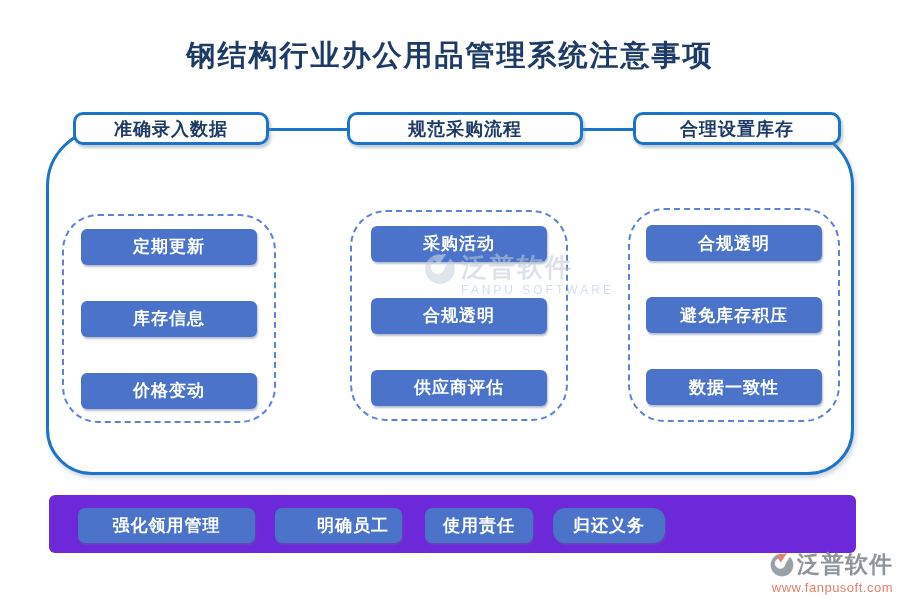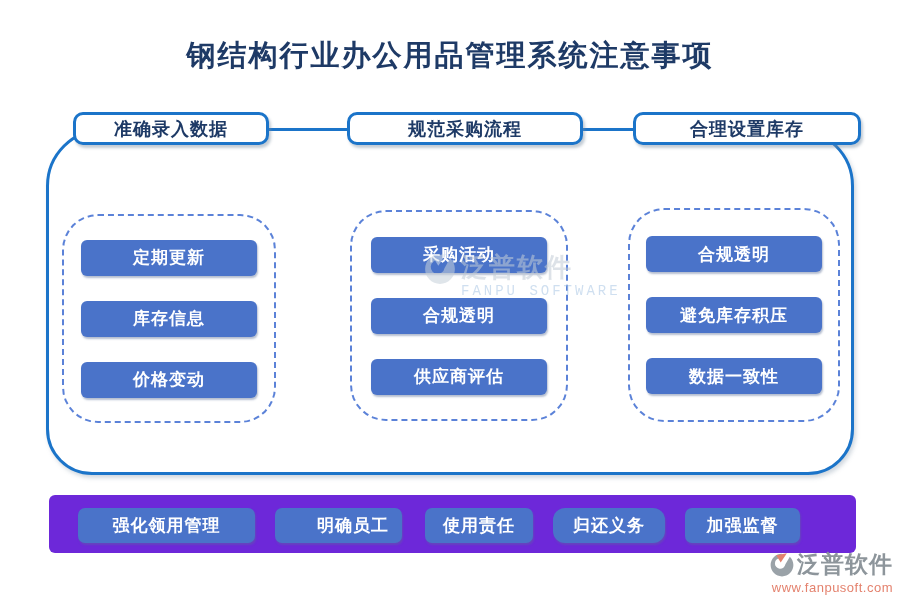--- a/index.html
+++ b/index.html
@@ -24,44 +24,44 @@
   .tab{
     position:absolute;top:112px;height:33px;background:#ffffff;
     border:3px solid #1b74c9;border-radius:10px;box-sizing:border-box;
     display:flex;align-items:center;justify-content:center;
     font-size:18px;font-weight:bold;color:#1e3a66;letter-spacing:1px;
     box-shadow:2px 3px 3px rgba(120,140,160,0.45);
     z-index:2;
   }
   .tab1{left:73px;width:196px;}
   .tab2{left:347px;width:236px;}
-  .tab3{left:633px;width:228px;}
+  .tab3{left:633px;width:208px;}
   
   .group{
     position:absolute;border:2px dashed #5b82d8;border-radius:36px;
     box-sizing:border-box;display:flex;flex-direction:column;
-    align-items:center;justify-content:center;gap:25px;z-index:2;
+    align-items:center;justify-content:center;gap:36px;z-index:2;
   }
   .g1{left:62px;top:214px;width:214px;height:209px;}
   .g2{left:350px;top:210px;width:218px;height:211px;}
   .g3{left:628px;top:208px;width:212px;height:214px;}
   .node-btn{
     width:176px;height:36px;background:#4a73c9;border-radius:6px;
     display:flex;align-items:center;justify-content:center;
     font-size:17px;font-weight:bold;color:#ffffff;letter-spacing:1px;
     box-shadow:1px 2px 2px rgba(90,110,150,0.45);
   }
   
   .watermark{
     position:absolute;left:423px;top:252px;z-index:3;opacity:0.55;
     display:flex;align-items:flex-start;gap:4px;pointer-events:none;
   }
   .wm-text{display:flex;flex-direction:column;}
   .wm-cn{font-size:26px;font-weight:bold;color:#c2ccd6;line-height:30px;letter-spacing:2px;}
-  .wm-en{font-size:14px;color:#a9c6e4;letter-spacing:3px;margin-top:1px;font-family:Liberation Mono, monospace;}
+  .wm-en{font-size:12px;color:#a9c6e4;letter-spacing:3px;margin-top:1px;}
   
   .bottom-bar{
     position:absolute;left:49px;top:495px;width:807px;height:58px;
     background:#6d28d9;border-radius:6px;z-index:1;
   }
   .bar-btn{
     position:absolute;top:13px;height:35px;background:#4a73c9;border-radius:7px;
     display:flex;align-items:center;justify-content:center;box-sizing:border-box;
     font-size:17px;font-weight:bold;color:#ffffff;letter-spacing:1px;
     box-shadow:1px 2px 2px rgba(90,110,150,0.4);
@@ -129,21 +129,20 @@
       <span class="wm-cn">泛普软件</span>
       <span class="wm-en">FANPU SOFTWARE</span>
     </span>
   </div>
 
   <div class="bottom-bar">
     <div class="bar-btn bb1">强化领用管理</div>
     <div class="bar-btn bb2">明确员工</div>
     <div class="bar-btn bb3">使用责任</div>
     <div class="bar-btn bb4">归还义务</div>
-    <div class="bar-btn bb5">加强监督</div>
   </div>
 
   <div class="footer-logo">
     <div class="brand-row">
       <span>
         <svg width="26" height="26" viewBox="0 0 32 32" style="display:block">
           <path d="M16 2 a14 14 0 1 0 14 14 c0 -4 -1.6 -7.6 -4.4 -10.2 l-5.4 9.4 a6.5 6.5 0 1 1 -6.4 -7.6 z" fill="#9aa2a8"></path>
           <path d="M9 4 l13 -2.4 -7.6 11.4 z" fill="#e4826e"></path>
         </svg>
       </span>

